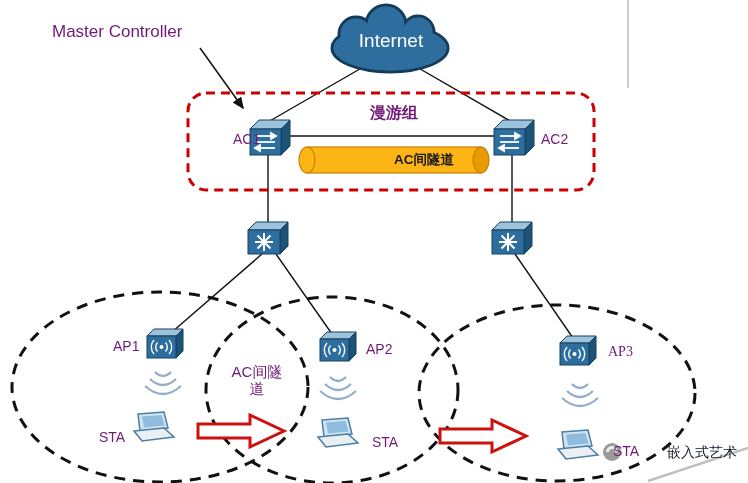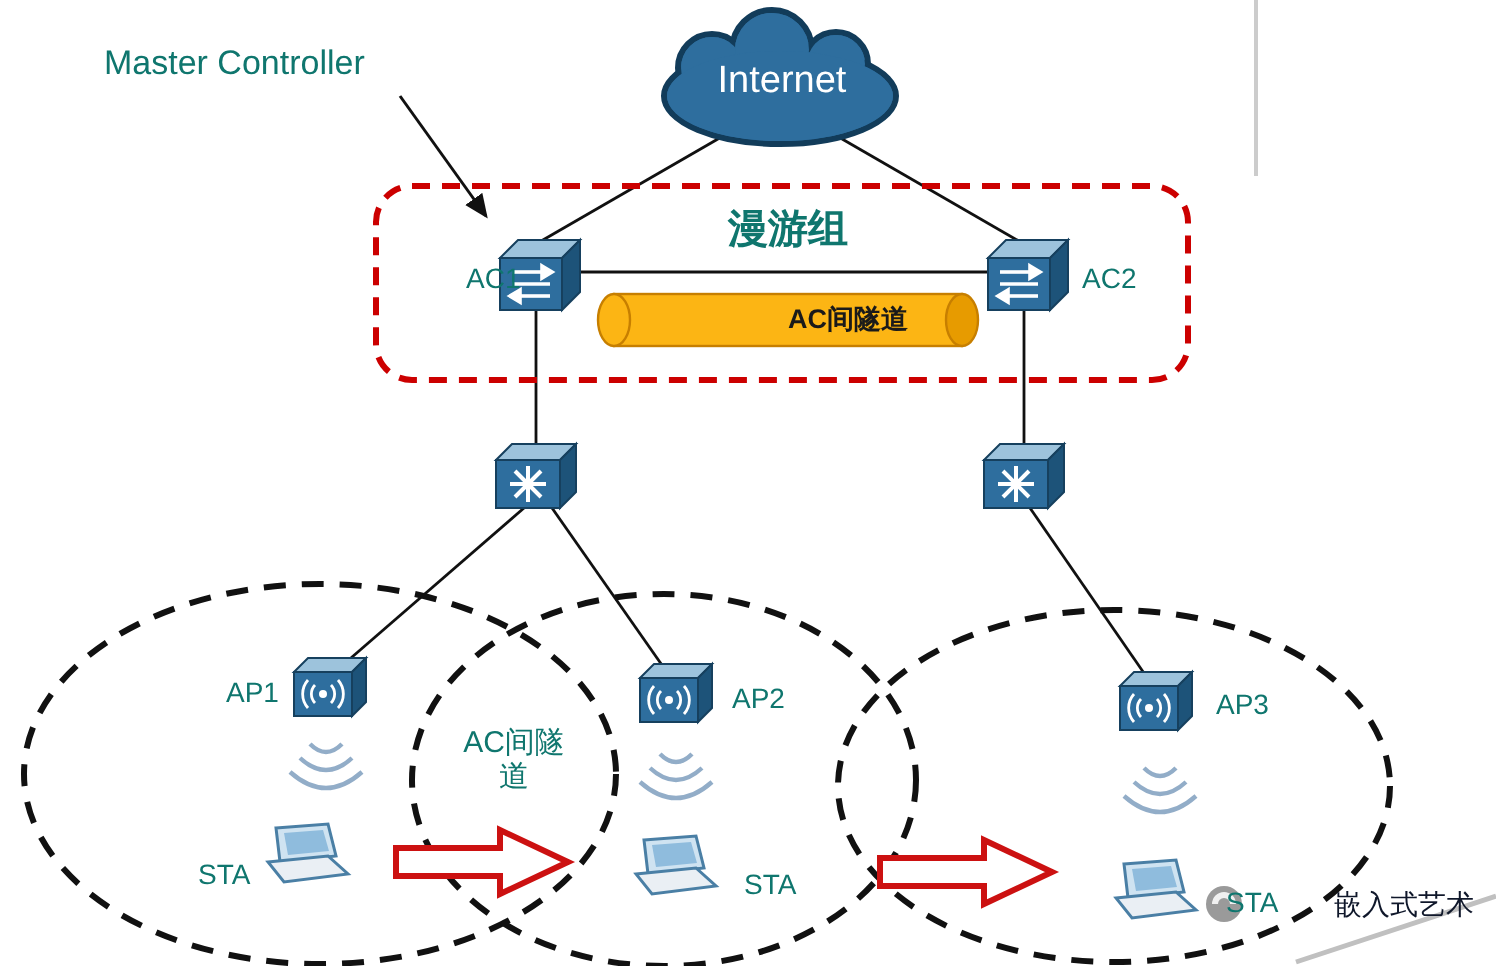--- a/index.html
+++ b/index.html
@@ -1,27 +1,27 @@
 <!DOCTYPE html>
 <html><head>
 <meta charset="utf-8">
 <style>
   html,body{margin:0;padding:0;background:#fff;}
   #canvas{
     position:relative;width:748px;height:483px;background:#ffffff;
     font-family:"Liberation Sans",sans-serif;overflow:hidden;
   }
   #diagram-svg{position:absolute;left:0;top:0;}
-  .lbl{position:absolute;color:#0f766e;white-space:nowrap;line-height:1.15;}
+  .lbl{position:absolute;color:#701a75;white-space:nowrap;line-height:1.15;}
   .lbl.wrap{white-space:normal;text-align:center;}
   .node-label{font-size:14px;}
   .cn{font-size:15px;}
   .title-label{font-size:17px;}
   .internet-label{font-size:19px;font-weight:normal;color:#ffffff;text-align:center;}
-  .group-label{font-size:20px;font-weight:bold;text-align:center;}
+  .group-label{font-size:16px;font-weight:bold;text-align:center;}
   .tunnel-label{font-size:13.5px;font-weight:bold;text-align:center;color:#1a1a1a;}
   .watermark{font-size:14px;color:#0f172a;margin-left:42px;}
 </style>
 </head>
 <body>
 
 <div id="canvas">
 
   <svg id="diagram-svg" width="748" height="483" viewBox="0 0 748 483">
     <defs>
@@ -214,21 +214,21 @@
 
   <div class="lbl group-label" style="left:352px;top:104px;width:84px;">漫游组</div>
 
   <div class="lbl tunnel-label" style="left:300px;top:152px;width:188px;margin-left:30px;">AC间隧道</div>
 
   <div class="lbl node-label" style="left:219px;top:131px;margin-left:14px;">AC1</div>
   <div class="lbl node-label" style="left:541px;top:131px;">AC2</div>
 
   <div class="lbl node-label" style="left:113px;top:338px;">AP1</div>
   <div class="lbl node-label" style="left:366px;top:341px;">AP2</div>
-  <div class="lbl node-label" style="left:608px;top:344px;">AP3</div>
+  <div class="lbl node-label" style="left:608px;top:344px;font-family:Liberation Serif, serif;">AP3</div>
 
   <div class="lbl node-label" style="left:99px;top:429px;">STA</div>
   <div class="lbl node-label" style="left:372px;top:434px;">STA</div>
   <div class="lbl node-label" style="left:613px;top:443px;">STA</div>
 
   <div class="lbl cn wrap" style="left:225px;top:363px;width:64px;">AC间隧道</div>
 
   <div class="lbl watermark" style="left:625px;top:444px;">嵌入式艺术</div>
 
 </div>

